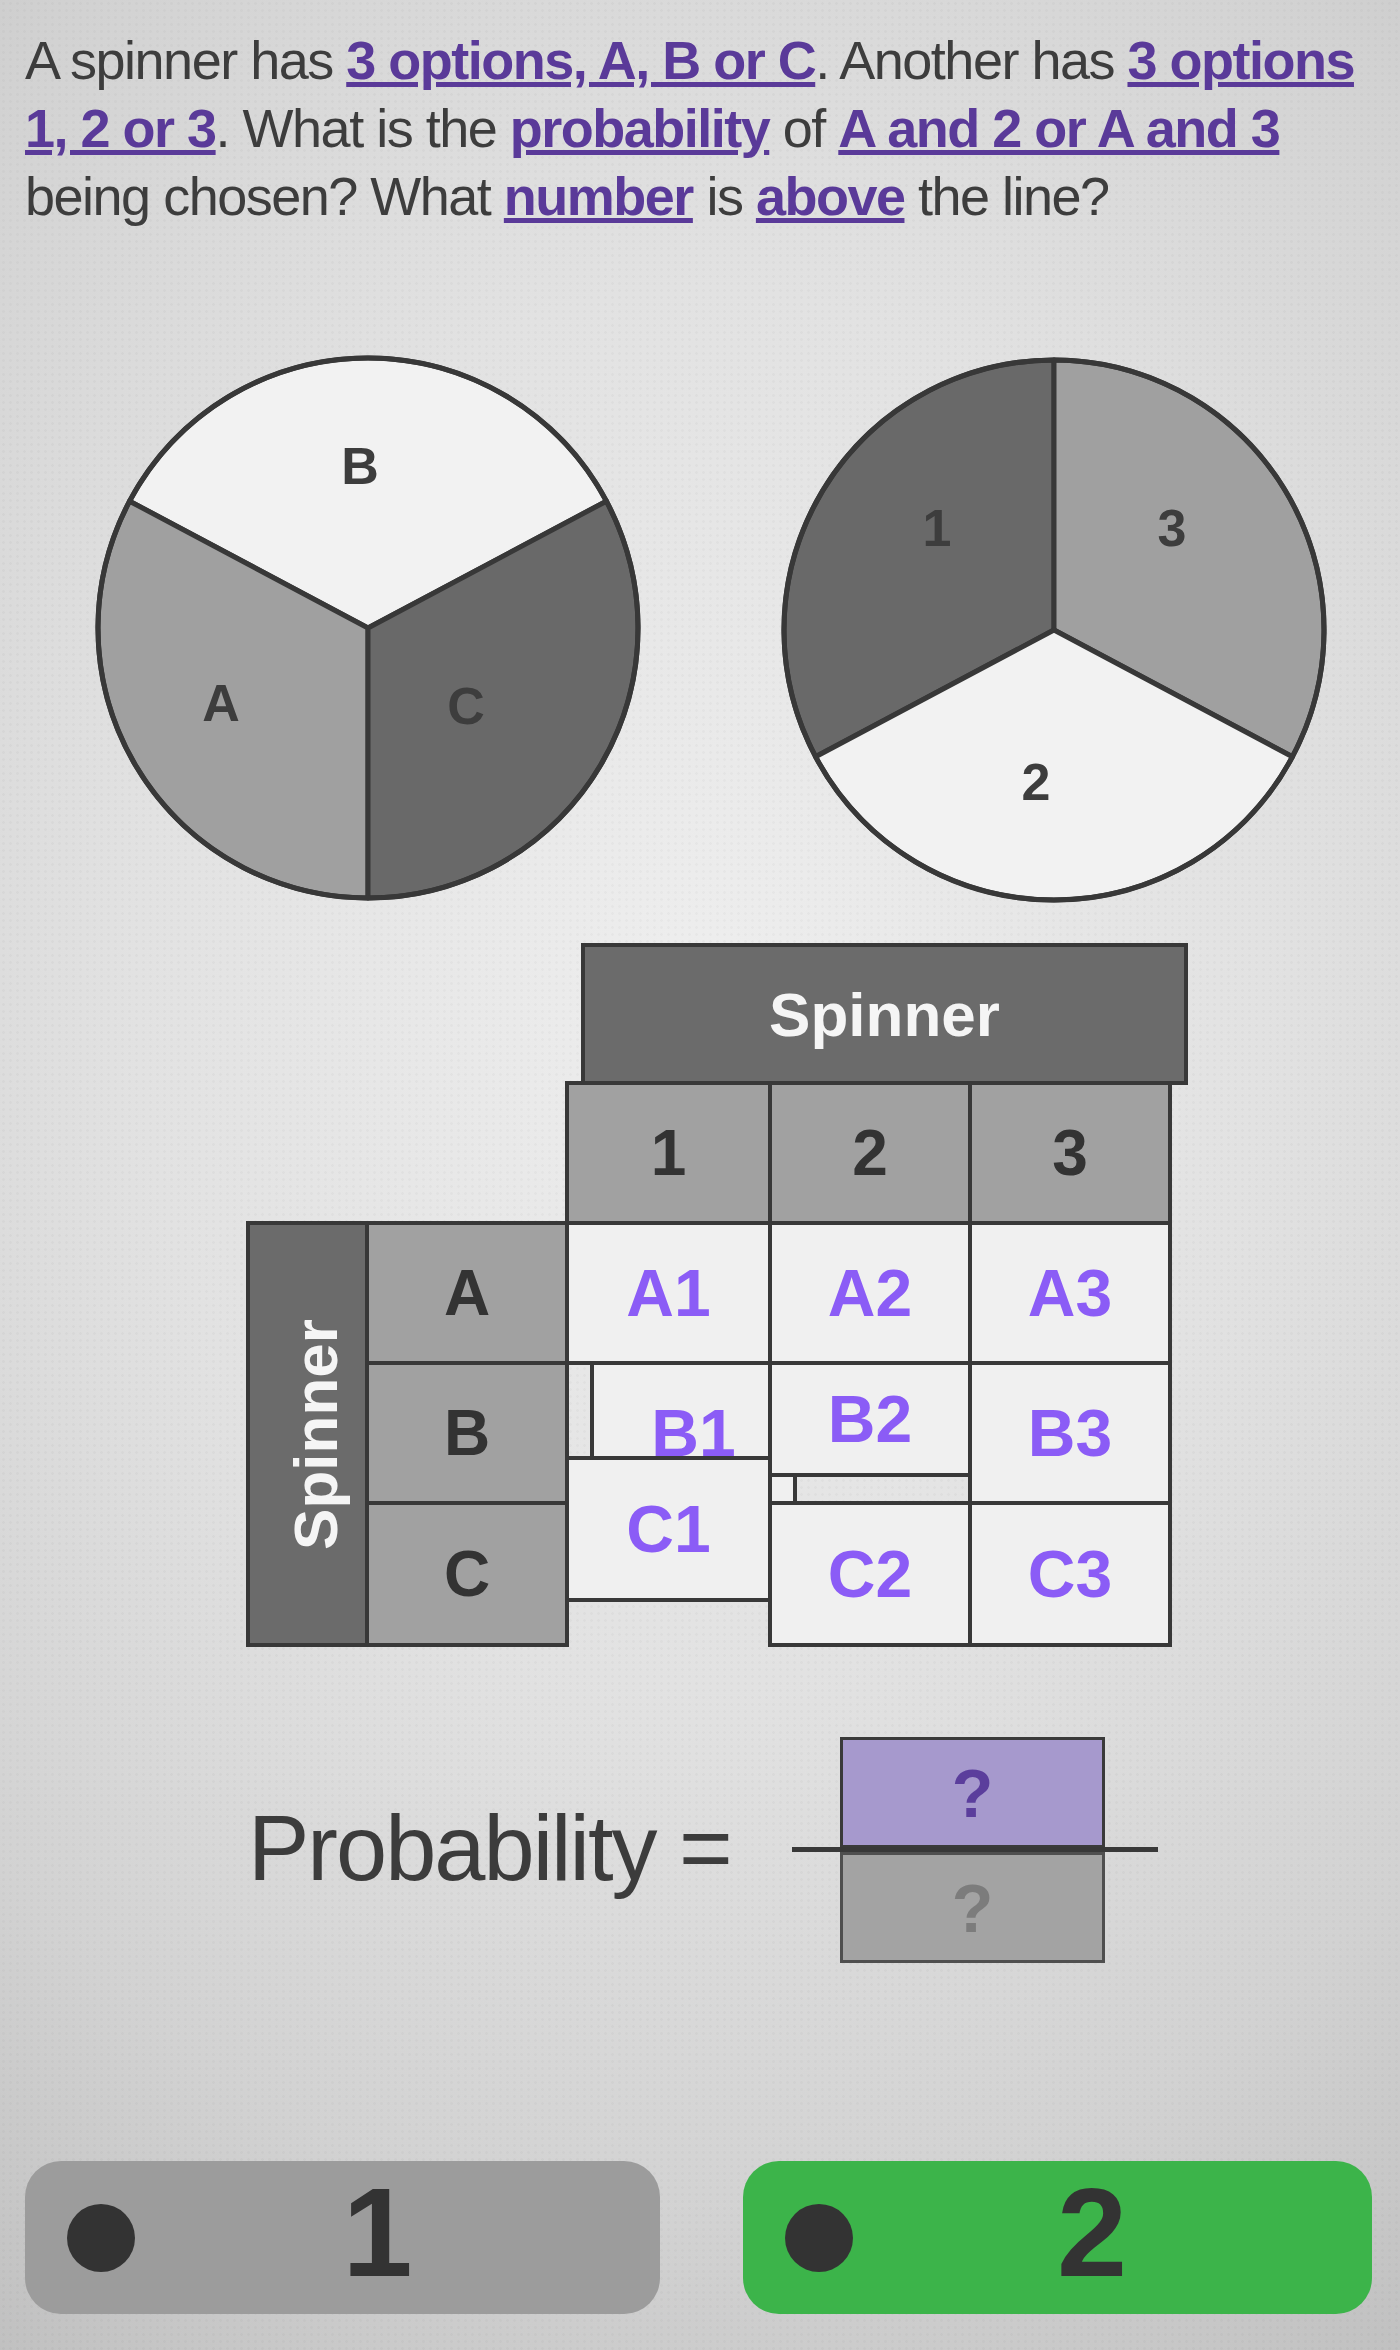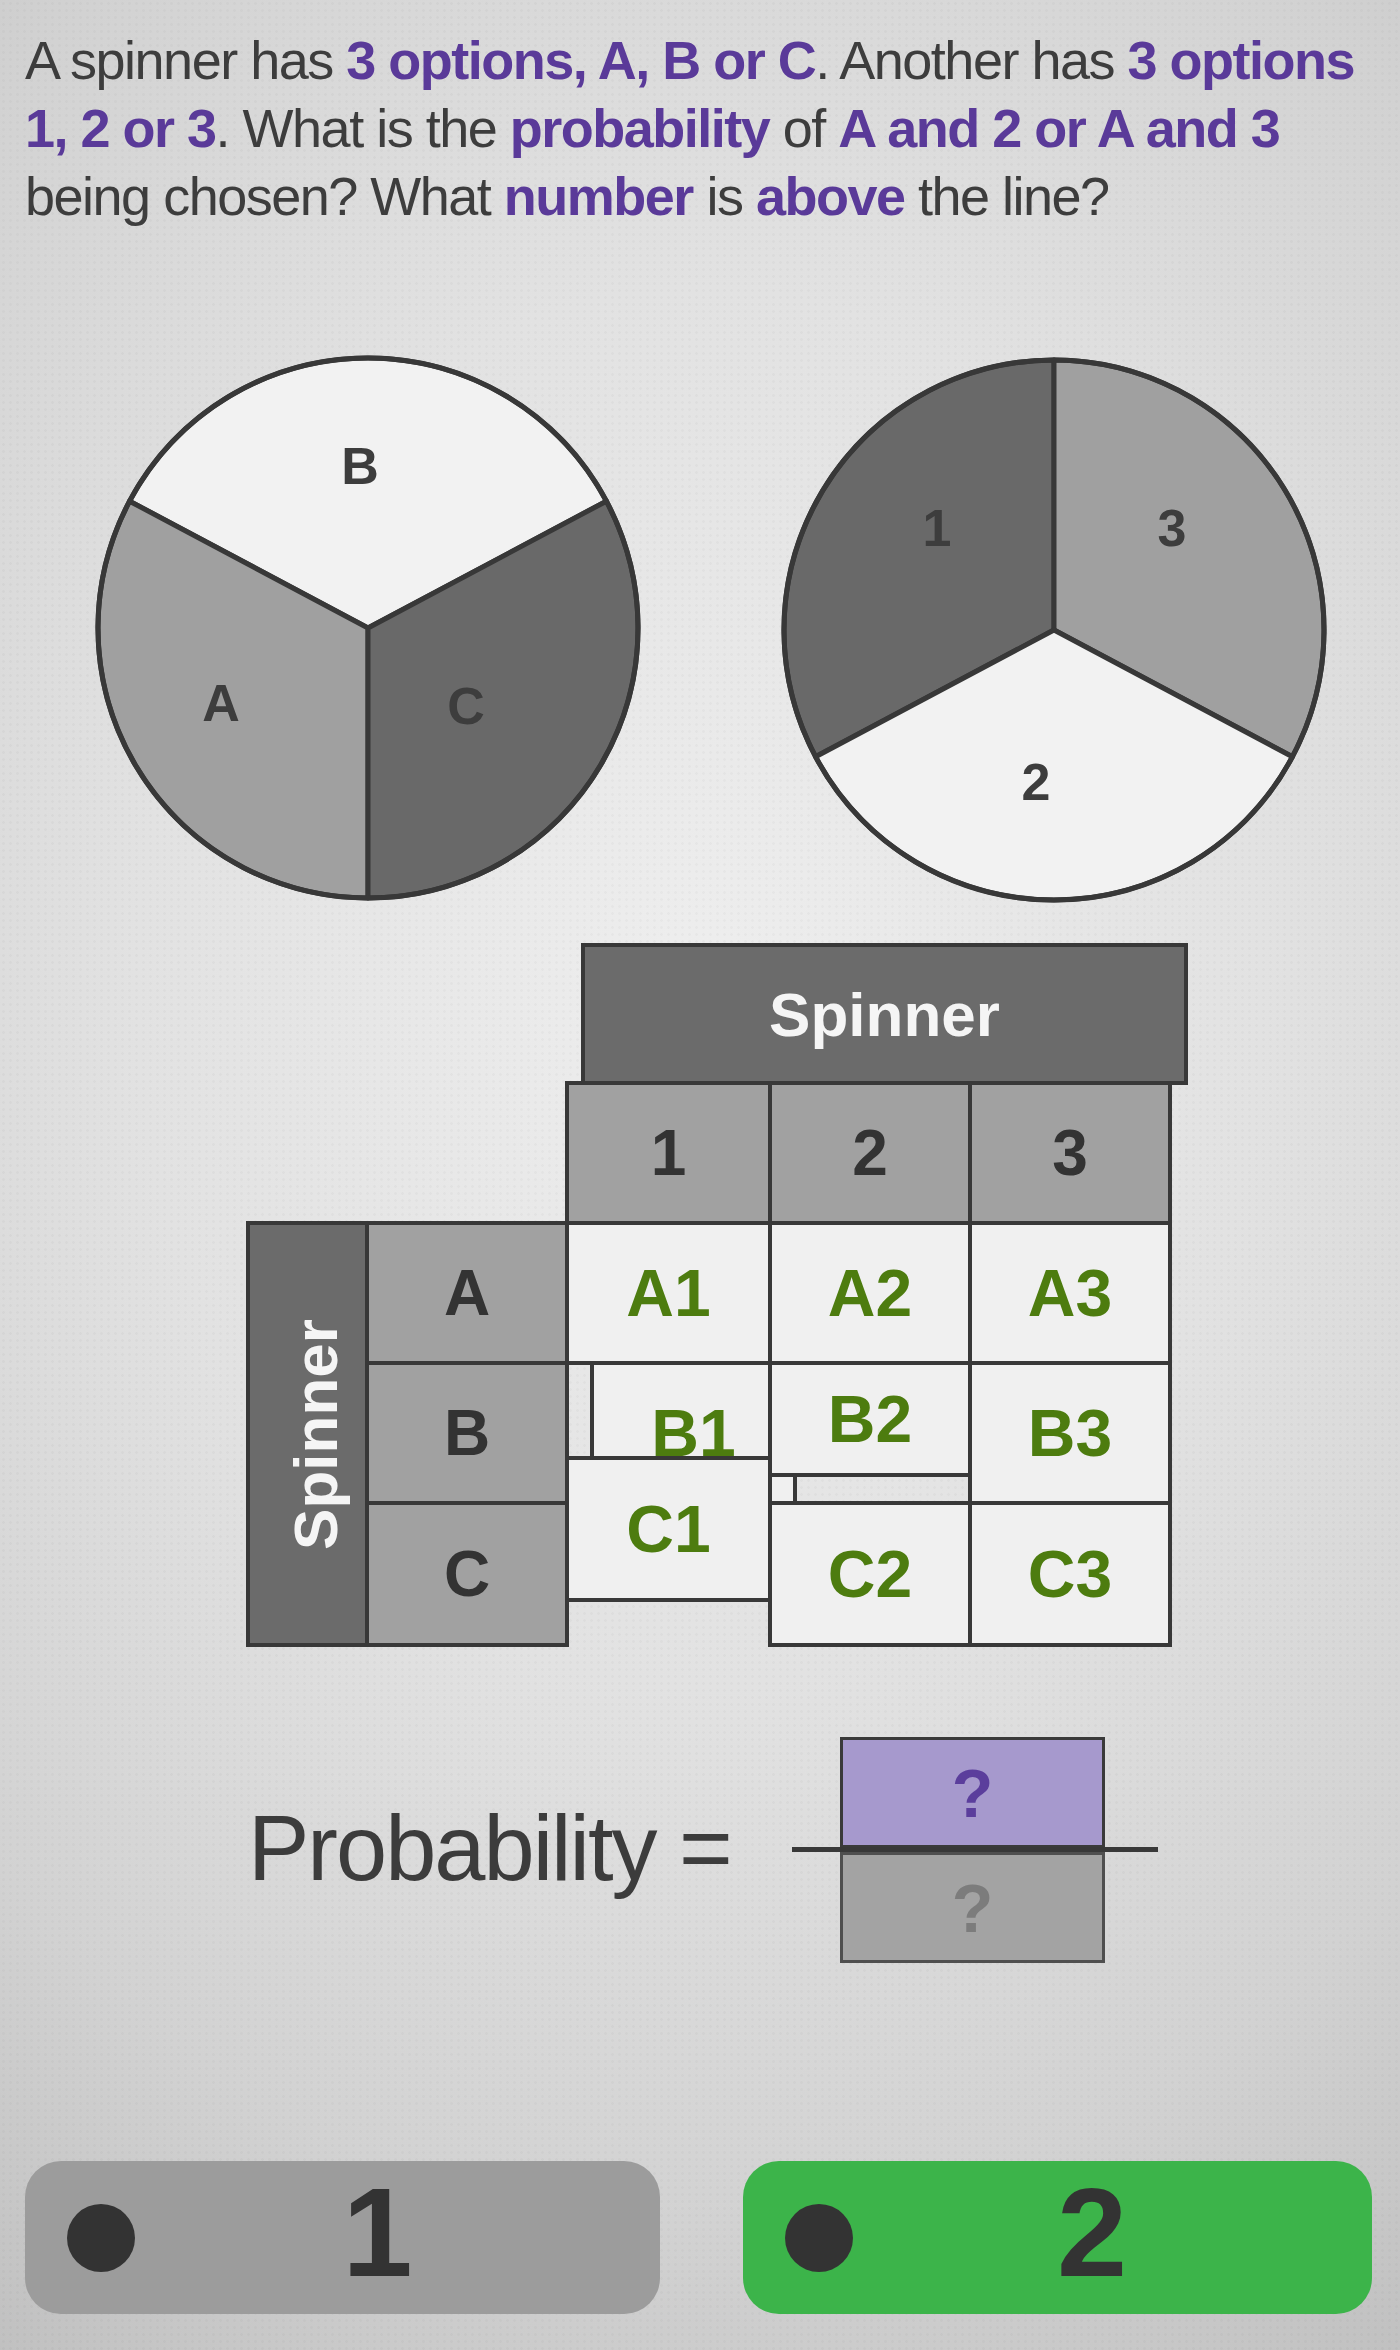--- a/index.html
+++ b/index.html
@@ -7,30 +7,30 @@
     position:relative;width:1400px;height:2350px;overflow:hidden;
     background:radial-gradient(ellipse 115% 85% at 50% 42%, #eeeeee 0%, #e2e2e2 35%, #d2d2d2 62%, #bdbdbd 85%, #adadad 100%);
     font-family:"Liberation Sans", sans-serif;
   }
   .dots{position:absolute;inset:0;pointer-events:none;
     background-image:radial-gradient(rgba(0,0,0,0.05) 1px, transparent 1.6px);
     background-size:7px 7px;opacity:.5;}
   
   .question{position:absolute;left:25px;top:26px;color:#3d3d3d;
     font-size:54px;letter-spacing:-1.5px;line-height:68px;white-space:nowrap;}
-  .question .hl{color:#5a3a99;font-weight:bold;}
+  .question .hl{color:#5a3a99;font-weight:bold;text-decoration:underline;}
   
   .pie{position:absolute;width:560px;height:560px;}
   .pie text{font-weight:bold;fill:#3d3d3d;font-size:52px;font-family:"Liberation Sans",sans-serif;}
   
   .cell{position:absolute;box-sizing:border-box;border:4px solid #383838;
     display:flex;align-items:center;justify-content:center;}
   .cell.dark{background:#6b6b6b;color:#f5f5f5;font-weight:bold;font-size:62px;margin-left:16px;}
   .cell.mid{background:#a1a1a1;color:#333;font-weight:bold;font-size:64px;}
-  .cell.light{background:#f0f0f0;color:#4d7c0f;font-weight:bold;font-size:66px;}
+  .cell.light{background:#f0f0f0;color:#8b5cf6;font-weight:bold;font-size:66px;}
   .vertical-label{transform:rotate(-90deg);white-space:nowrap;}
   
   .prob-label{position:absolute;left:248px;top:1800px;height:96px;line-height:96px;
     font-size:92px;color:#3c3c3c;letter-spacing:-2px;white-space:nowrap;}
   .frac-line{position:absolute;left:792px;top:1847px;width:366px;height:5px;background:#383838;}
   .frac-box{position:absolute;left:840px;width:265px;height:111px;box-sizing:border-box;
     display:flex;align-items:center;justify-content:center;font-weight:bold;font-size:68px;}
   .frac-num{top:1737px;background:#a699cd;border:3px solid #3a3a3a;color:#5b3e9c;}
   .frac-den{top:1852px;background:#a3a3a3;border:3px solid #4f4f4f;color:#7c7c7c;}
   

